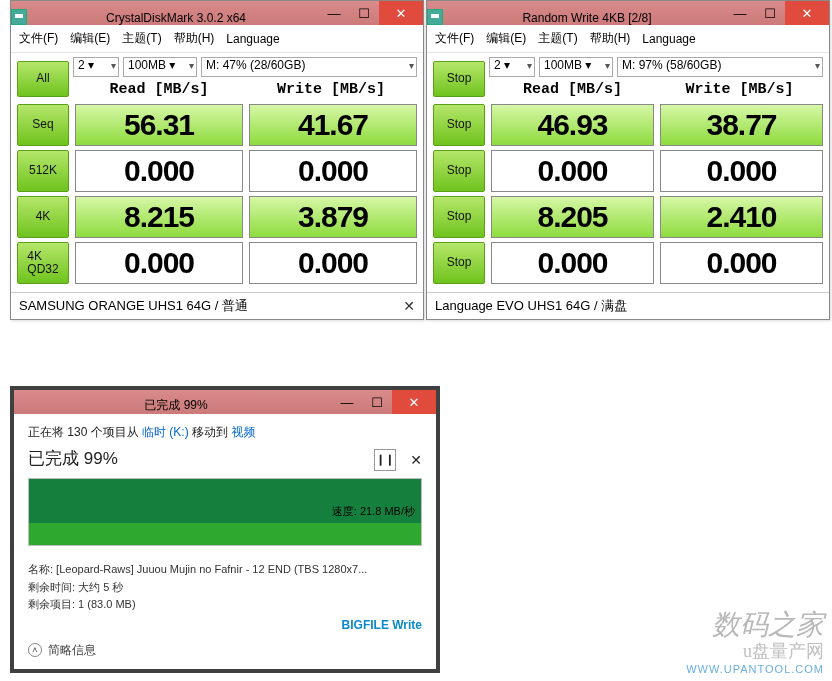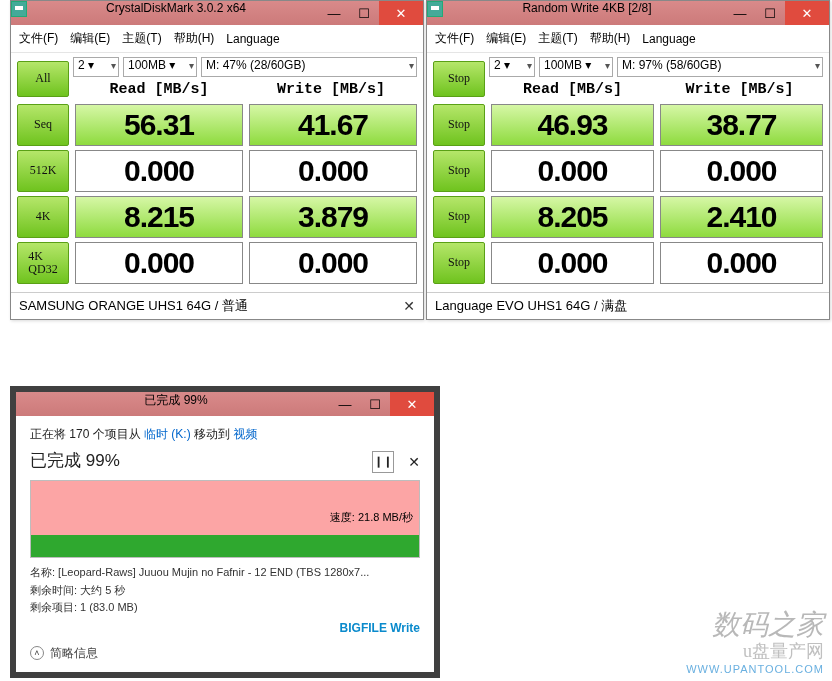--- a/index.html
+++ b/index.html
@@ -1,52 +1,52 @@
 <!DOCTYPE html>
 <html><head>
 <meta charset="utf-8">
 <style>
   * { box-sizing: border-box; margin: 0; padding: 0; }
   body { font-family: "Microsoft YaHei", Arial, sans-serif; font-size: 12px; background: #fff; width: 832px; height: 681px; position: relative; overflow: hidden; }
   
   .window { position: absolute; border: 1px solid #888; background: #fff; box-shadow: 1px 1px 3px rgba(0,0,0,.15); }
-  .titlebar { height: 24px; background: linear-gradient(#d98a8a,#cc7a7a); display: flex; align-items: flex-start; color: #000; }
+  .titlebar { height: 24px; background: linear-gradient(#d98a8a,#cc7a7a); display: flex; align-items: flex-end; color: #000; }
   .titlebar .icon { width: 16px; height: 16px; background: #4a9; margin-right: 6px; border:1px solid #2a7; position:relative;}
   .titlebar .icon::after{content:"";position:absolute;top:4px;left:3px;width:8px;height:4px;background:#fff;}
   .titlebar .title { flex: 1; text-align: center; font-size: 12px; }
   .winbtns { display: flex; height: 100%; }
   .winbtn { width: 30px; display: flex; align-items: center; justify-content: center; font-size: 13px; color:#000;}
   .winbtn.close { background: #e04b3e; color: #fff; width: 44px; }
   .winbtn.max { background:transparent; }
   .menubar { height: 28px; display: flex; align-items: center; gap: 12px; padding: 0 8px; font-size: 12px; background:#fff; border-bottom:1px solid #e5e5e5;}
   
   .toolbar-row { display: flex; align-items: center; gap: 4px; padding: 4px 6px; }
-  .gbtn { width: 52px; height: 36px; background: linear-gradient(#b5e66a,#6fc31e); border: 1px solid #5aa016; border-radius: 2px; display: flex; align-items: center; justify-content: center; font-size: 12px; color: #111; flex-direction:column; line-height:1.1;font-family:Liberation Serif, serif;}
+  .gbtn { width: 52px; height: 36px; background: linear-gradient(#b5e66a,#6fc31e); border: 1px solid #5aa016; border-radius: 2px; display: flex; align-items: center; justify-content: center; font-size: 12px; color: #111; flex-direction:column; line-height:1.1;}
   .select { height: 20px; border: 1px solid #aaa; background: #fff; font-size: 12px; padding: 0 14px 0 4px; position:relative;}
   .select::after{content:"▾";position:absolute;right:2px;top:2px;font-size:10px;color:#555;}
   .hdr { display: flex; }
   .hdr-label { flex: 1; text-align: center; font-weight: bold; font-size: 15px; padding: 2px 0; font-family: Liberation Mono, monospace;}
   
   .rows { padding: 0 6px 4px 6px; }
   .row { display: flex; gap: 6px; margin-bottom: 4px; }
   .cell { flex: 1; height: 42px; border: 1px solid #888; display: flex; align-items: center; justify-content: center; font: bold 30px Arial; letter-spacing: -1px; color:#000;}
   .cell.hot { background: linear-gradient(#d6f7a6,#8edb3e); }
   .cell.cold { background: #fff; }
   
   .statusbar { border-top: 1px solid #ccc; padding: 4px 8px; display: flex; align-items: center; font-size: 13px; }
   .statusbar .x { margin-left: auto; font-size: 14px; color: #333; cursor: default; }
   
   
-  .copywin { position:absolute; left:10px; top:386px; width:430px; border:6px solid #404040; background:#fff;}
+  .copywin { position:absolute; left:10px; top:386px; width:430px; border:4px solid #404040; background:#fff;}
   .copywin .titlebar{background:linear-gradient(#d98a8a,#cc7a7a);}
   .copybody{padding:10px 14px 10px 14px;font-size:12px;color:#222;}
   .copybody a{color:#0066cc;text-decoration:none;}
   .bigline{font-size:17px;margin:6px 0 8px 0;}
   .pausebtn{width:22px;height:22px;border:1px solid #999;display:inline-flex;align-items:center;justify-content:center;font-size:11px;margin-left:6px;}
-  .ratebox{border:1px solid #bdbdbd;height:78px;position:relative;background:#fca5a5;margin-bottom:6px;}
+  .ratebox{border:1px solid #bdbdbd;height:68px;position:relative;background:#15803d;margin-bottom:15px;}
   .ratebox .fill{position:absolute;left:0;bottom:0;height:22px;width:100%;background:#2fa82f;}
   .ratebox .lbl{position:absolute;right:6px;top:38%;font-size:11px;color:#000;}
   .meta{font-size:11px;color:#333;line-height:1.6;}
   .bigfile{color:#0a8acc;font-weight:bold;text-align:right;font-size:12px;margin-top:4px;}
   .less{display:flex;align-items:center;gap:6px;margin-top:10px;font-size:12px;color:#444;}
   .less .chev{width:14px;height:14px;border:1px solid #888;border-radius:50%;display:flex;align-items:center;justify-content:center;font-size:9px;}
   
   .watermark{position:absolute;right:8px;bottom:6px;text-align:right;font:italic 28px "KaiTi",serif;color:#b8b8b8;line-height:1;}
   .watermark .url{font:11px Arial;color:#6ab0e0;letter-spacing:1px;}
   .watermark .sub{font:18px "KaiTi",serif;color:#c0c0c0;}
@@ -176,21 +176,21 @@
     <div style="width:6px"></div>
     <div class="title" style="text-align:center">已完成 99%</div>
     <div class="winbtns">
       <div class="winbtn">—</div>
       <div class="winbtn max">☐</div>
       <div class="winbtn close">✕</div>
     </div>
   </div>
   <div class="copybody">
     <div>
-      <span>正在将 170 个项目从 </span><a>临时 (K:)</a><span> 移动到 </span><a>视频</a>
+      <span>正在将 130 个项目从 </span><a>临时 (K:)</a><span> 移动到 </span><a>视频</a>
     </div>
     <div style="display:flex;align-items:center;">
       <div class="bigline" style="flex:1">已完成 99%</div>
       <span class="pausebtn">❙❙</span>
       <span style="margin-left:14px;font-size:14px;">✕</span>
     </div>
     <div class="ratebox">
       <div class="fill"></div>
       <div class="lbl">速度: 21.8 MB/秒</div>
     </div>

